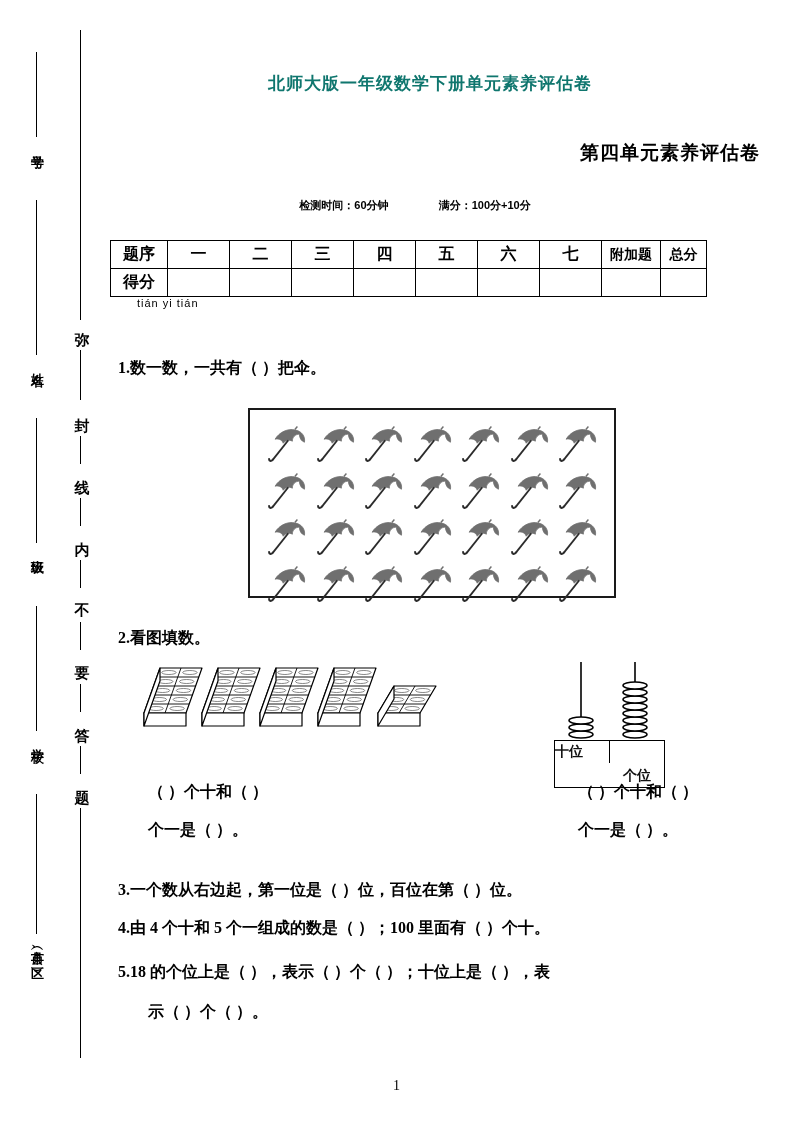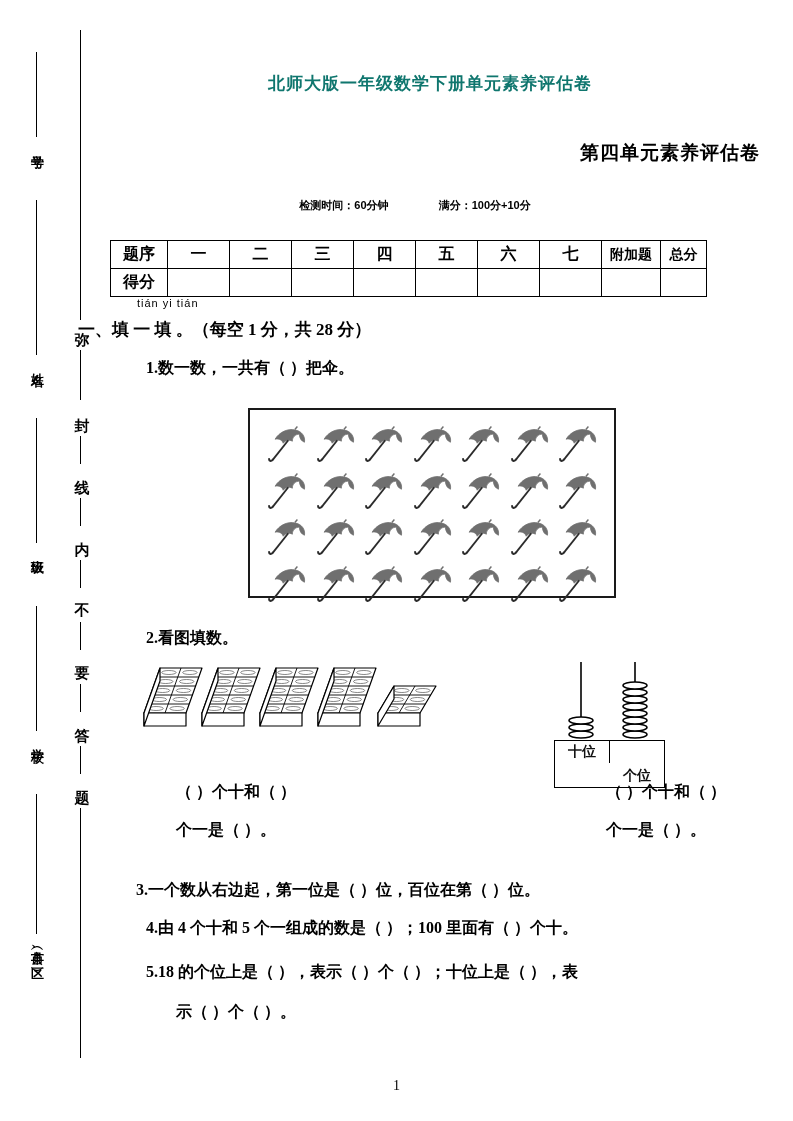--- a/index.html
+++ b/index.html
@@ -150,21 +150,20 @@
     letter-spacing: 1px;
     color: #000;
   }
   .q {
     position: absolute;
     font-family: "Liberation Serif", "DejaVu Serif", serif;
     font-weight: bold;
     font-size: 16px;
     color: #000;
     white-space: nowrap;
-    margin-left: 28px;
   }
 
   
   .umbrella-box {
     position: absolute;
     left: 248px;
     top: 408px;
     width: 368px;
     height: 190px;
     border: 2px solid #1a1a1a;
@@ -286,21 +285,20 @@
       <td class="num-col"></td>
       <td class="num-col"></td>
       <td class="num-col"></td>
       <td class="extra-col"></td>
       <td class="total-col"></td>
     </tr>
   </tbody>
     </table>
 
   <div class="pinyin">tián  yi  tián</div>
-  <div class="sec-title">一、填 一 填 。（每空 1 分，共 28 分）</div>
 
   <div class="q" style="left:118px; top:358px;">1.数一数，一共有（        ）把伞。</div>
 
   <div class="umbrella-box">
     <div class="umbrella-grid" id="umbrella-grid">
         <div class="umb"><svg viewBox="0 0 48 42" width="100%" height="100%">
             <path d="M31 6 C24 4 15 8 11 15 C15 14 18 16 19 19 C21 16 25 15 28 17 C28 13 31 10 35 10 C35 14 37 17 40 18 C41 12 37 7 31 6 Z" fill="#6f6f6f" stroke="#6f6f6f" stroke-width="0.8"></path>
             <path d="M30.5 5.5 L33 2.5" stroke="#6f6f6f" stroke-width="1.4" fill="none"></path>
             <path d="M24 16 L9 35" stroke="#2b2b2b" stroke-width="1.8" fill="none"></path>
             <path d="M9 35 C7 37 5 37 5 34.5" stroke="#2b2b2b" stroke-width="2" fill="none" stroke-linecap="round"></path>
@@ -589,29 +587,29 @@
             <ellipse cx="87" cy="68.5" rx="12" ry="3.4" fill="#ffffff" stroke="#000" stroke-width="1.5"></ellipse>
             <ellipse cx="87" cy="61.5" rx="12" ry="3.4" fill="#ffffff" stroke="#000" stroke-width="1.5"></ellipse>
             <ellipse cx="87" cy="54.5" rx="12" ry="3.4" fill="#ffffff" stroke="#000" stroke-width="1.5"></ellipse>
             <ellipse cx="87" cy="47.5" rx="12" ry="3.4" fill="#ffffff" stroke="#000" stroke-width="1.5"></ellipse>
             <ellipse cx="87" cy="40.5" rx="12" ry="3.4" fill="#ffffff" stroke="#000" stroke-width="1.5"></ellipse>
             <ellipse cx="87" cy="33.5" rx="12" ry="3.4" fill="#ffffff" stroke="#000" stroke-width="1.5"></ellipse>
           </g>
         </g>
     </svg>
     <div style="position:absolute; left:6px; top:88px; display:flex; border:1.4px solid #000;">
-      <div style="width:54px; height:22px; line-height:22px; text-align:center; font-size:14px; font-weight:bold; border-right:1.4px solid #000; font-family:'Liberation Serif','DejaVu Serif',serif;">十位</div>
+      <div style="width:54px; height:22px; line-height:22px; text-align:left; font-size:14px; font-weight:bold; border-right:1.4px solid #000; font-family:'Liberation Serif','DejaVu Serif',serif;">十位</div>
       <div style="width:54px; height:22px; line-height:22px; text-align:center; font-size:14px; font-weight:bold; font-family:'Liberation Serif','DejaVu Serif',serif;margin-top:24px;">个位</div>
     </div>
   </div>
 
   <div class="q" style="left:148px; top:782px;">（        ）个十和（        ）</div>
   <div class="q" style="left:148px; top:820px;">个一是（        ）。</div>
   <div class="q" style="left:578px; top:782px;">（        ）个十和（        ）</div>
   <div class="q" style="left:578px; top:820px;">个一是（        ）。</div>
 
-  <div class="q" style="left:108px; top:880px;">3.一个数从右边起，第一位是（        ）位，百位在第（        ）位。</div>
+  <div class="q" style="left:118px; top:880px;">3.一个数从右边起，第一位是（        ）位，百位在第（        ）位。</div>
   <div class="q" style="left:118px; top:918px;">4.由 4 个十和 5 个一组成的数是（        ）；100 里面有（        ）个十。</div>
   <div class="q" style="left:118px; top:962px;">5.18 的个位上是（      ），表示（      ）个（        ）；十位上是（      ），表</div>
   <div class="q" style="left:148px; top:1002px;">示（      ）个（        ）。</div>
 
   <div class="page-num">1</div>
 </div>
 
 </body></html>

